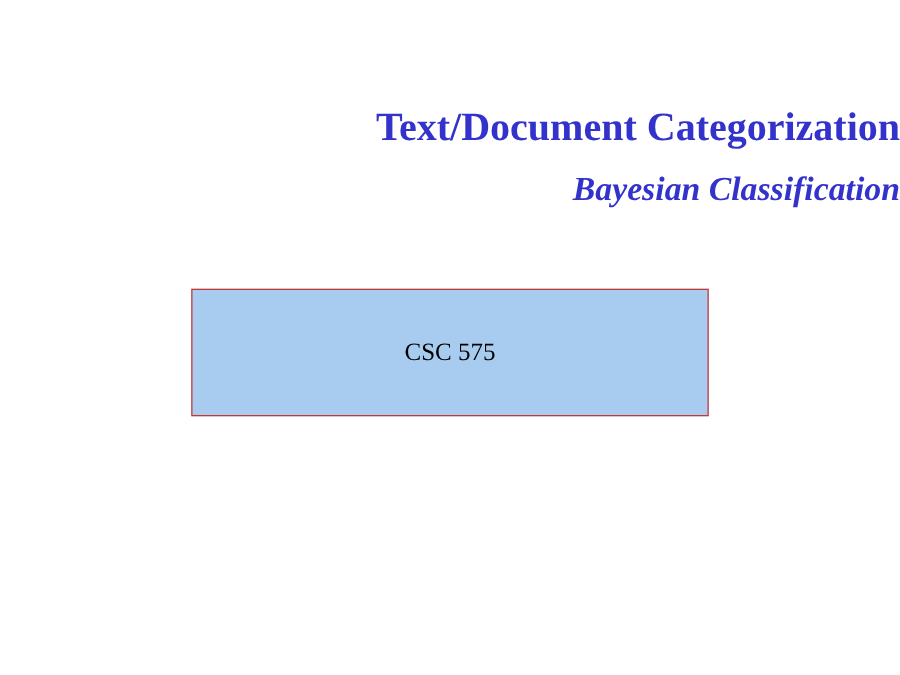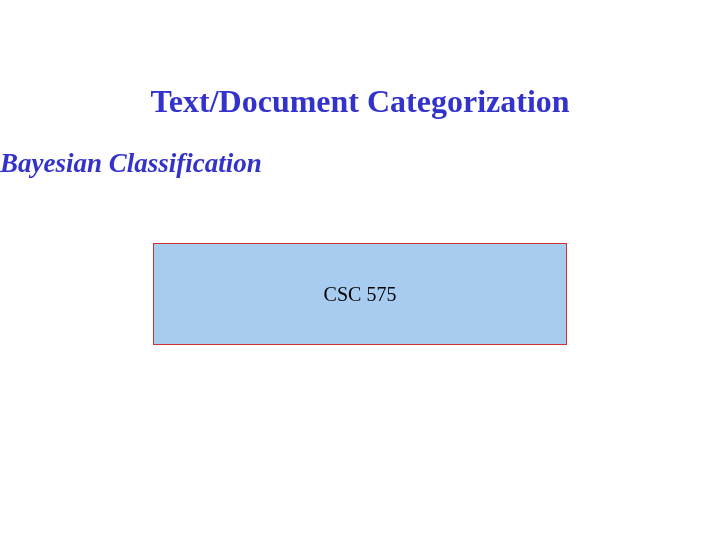--- a/index.html
+++ b/index.html
@@ -13,40 +13,40 @@
       background: #ffffff;
       font-family: "Times New Roman", Times, serif;
       position: relative;
     }
     .slide {
       width: 100%;
       height: 100%;
       padding-top: 82px;
     }
     .title-line1 {
-      text-align: center;
+      text-align: right;
       font-size: 32px;
       font-weight: bold;
       color: #3333cc;
       line-height: 1.2;
     }
     .title-line2 {
       text-align: center;
       font-size: 32px;
       font-weight: bold;
       color: #3333cc;
       line-height: 1.2;
     }
     .subtitle {
-      text-align: left;
+      text-align: right;
       font-size: 27px;
       font-weight: bold;
       font-style: italic;
       color: #3333cc;
-      margin-top: 28px;
+      margin-top: 16px;
     }
     .info-box {
       margin: 64px auto 0;
       width: 414px;
       height: 102px;
       background: #a8ccef;
       border: 1px solid #cc3333;
       display: flex;
       flex-direction: column;
       justify-content: center;

